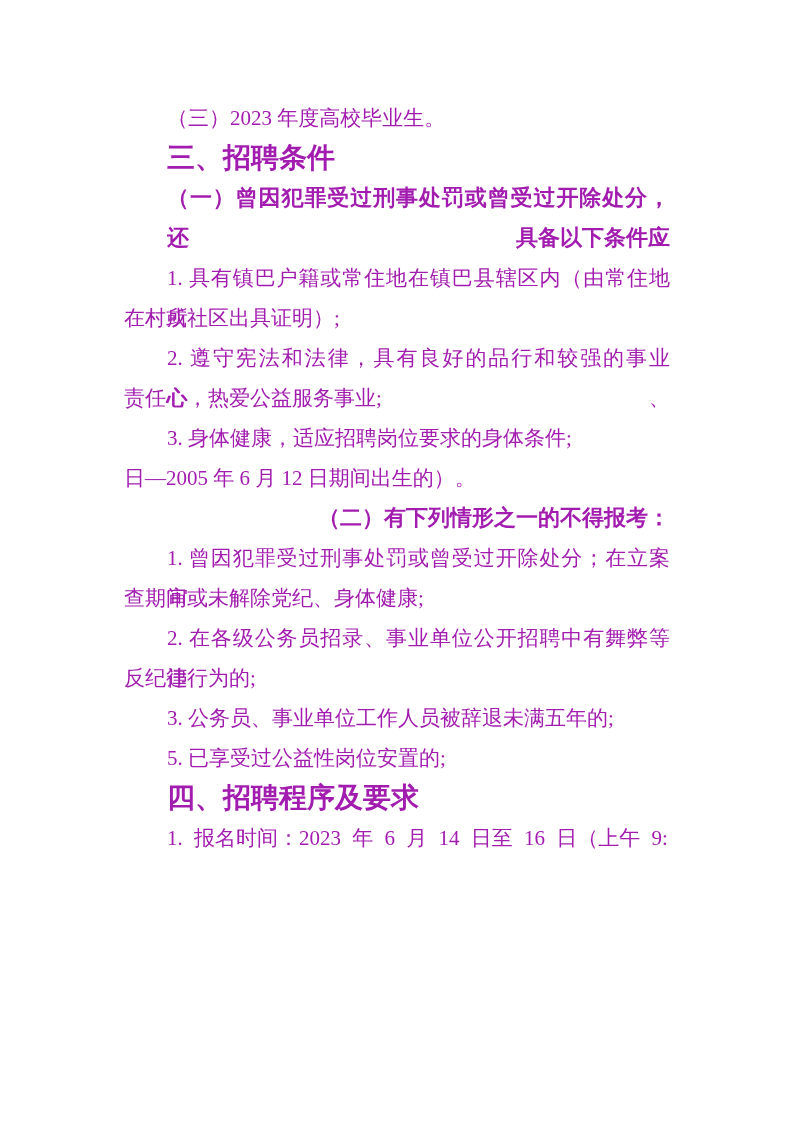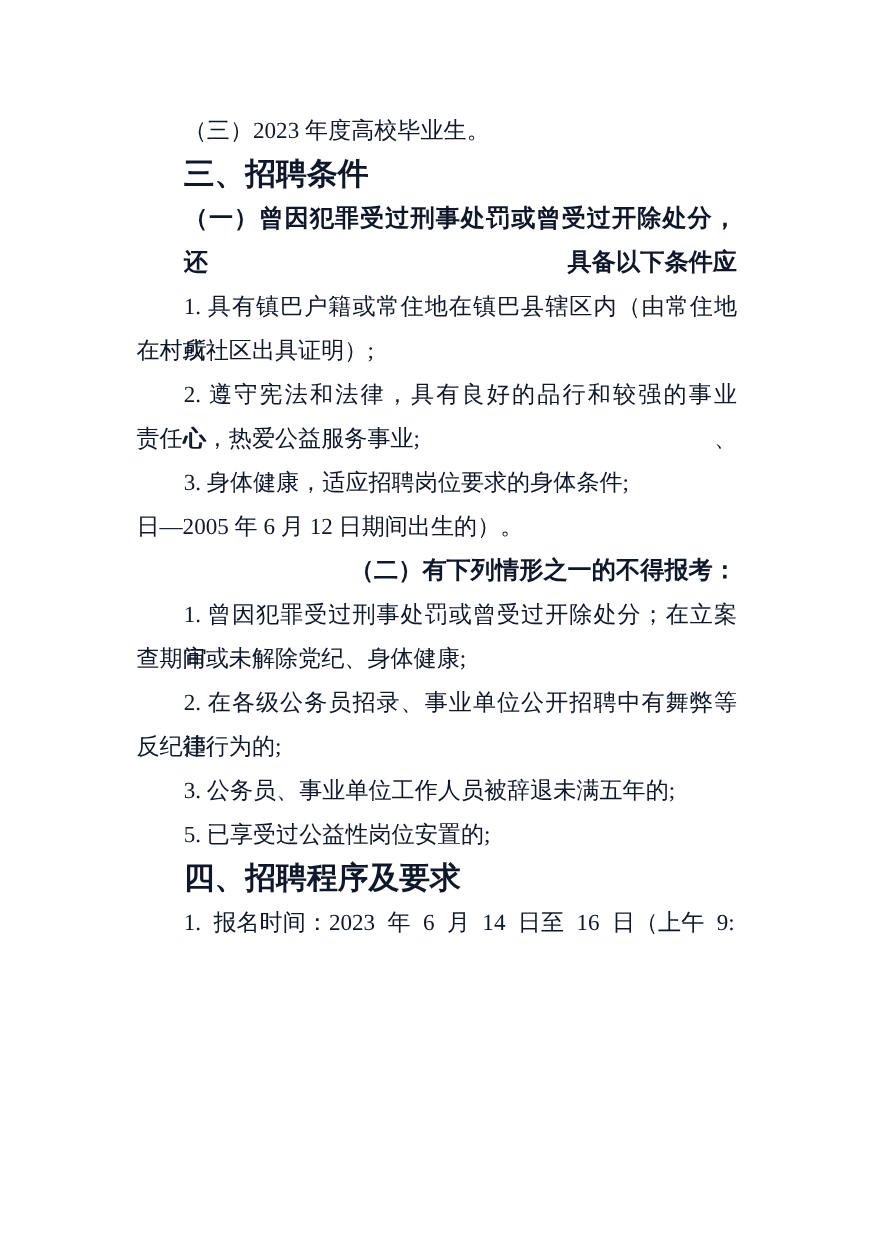--- a/index.html
+++ b/index.html
@@ -7,21 +7,21 @@
     padding: 0;
     background: #ffffff;
   }
   .page {
     position: relative;
     width: 793px;
     height: 1122px;
     background: #ffffff;
     box-sizing: border-box;
     padding: 98px 123px 0 124px;
-    color: #0f172a;
+    color: #a21caf;
     overflow: hidden;
   }
   .line {
     height: 40px;
     line-height: 40px;
     font-size: 21px;
     white-space: nowrap;
     font-family: "Liberation Serif", "DejaVu Serif", serif;
   }
   

